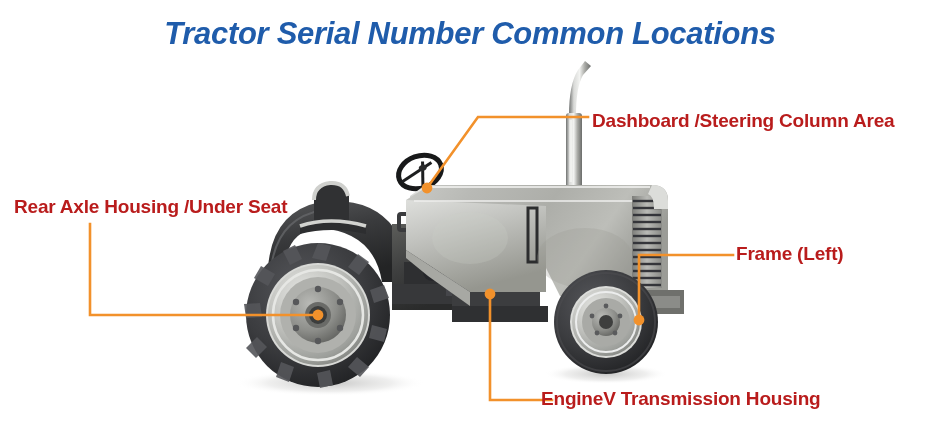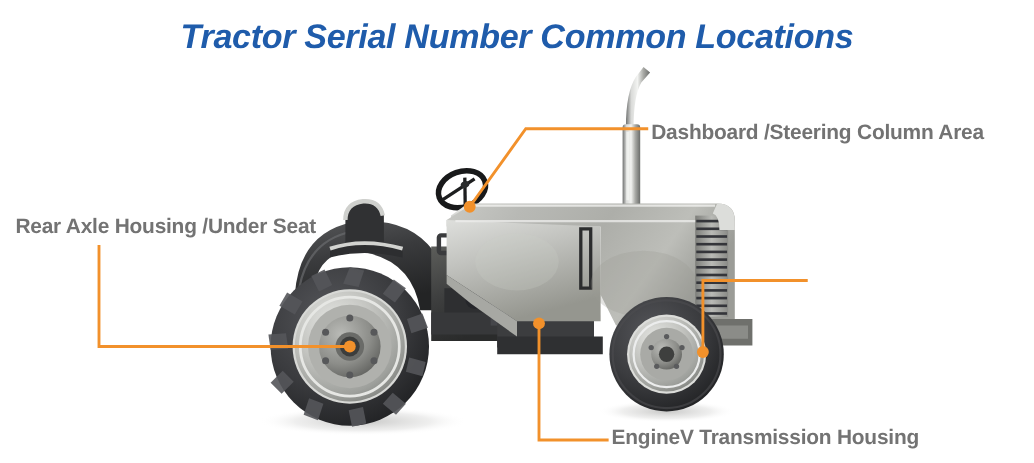--- a/index.html
+++ b/index.html
@@ -29,28 +29,28 @@
     font-style: italic;
     letter-spacing: -0.3px;
     color: #1f5cab;
     white-space: nowrap;
   }
   .callout-label {
     position: absolute;
     font-family: "Liberation Sans", sans-serif;
     font-size: 19px;
     font-weight: bold;
-    color: #737373;
+    color: #b91c1c;
     white-space: nowrap;
     letter-spacing: -0.2px;
   }
   #lbl-dash   { left: 592px; top: 110px; }
   #lbl-rear   { left: 14px;  top: 196px; }
   #lbl-frame  { left: 736px; top: 243px; }
-  #lbl-engine { left: 556px; top: 388px; }
+  #lbl-engine { left: 541px; top: 388px; }
 
   #art, #leaders {
     position: absolute;
     left: 0; top: 0;
     width: 940px;
     height: 421px;
   }
   #leaders { pointer-events: none; }
 </style>
 </head>
@@ -277,16 +277,17 @@
       <circle cx="318" cy="315" r="5.4"></circle>
       <circle cx="639" cy="320" r="5.4"></circle>
       <circle cx="490" cy="294" r="5.4"></circle>
     </g>
   </svg>
 
   <div class="callout-label" id="lbl-dash">Dashboard /Steering Column Area</div>
 
   <div class="callout-label" id="lbl-rear">Rear Axle Housing /Under Seat</div>
 
+  <div class="callout-label" id="lbl-frame">Frame (Left)</div>
 
   <div class="callout-label" id="lbl-engine">EngineV Transmission Housing</div>
 
 </div>
 
 </body></html>

